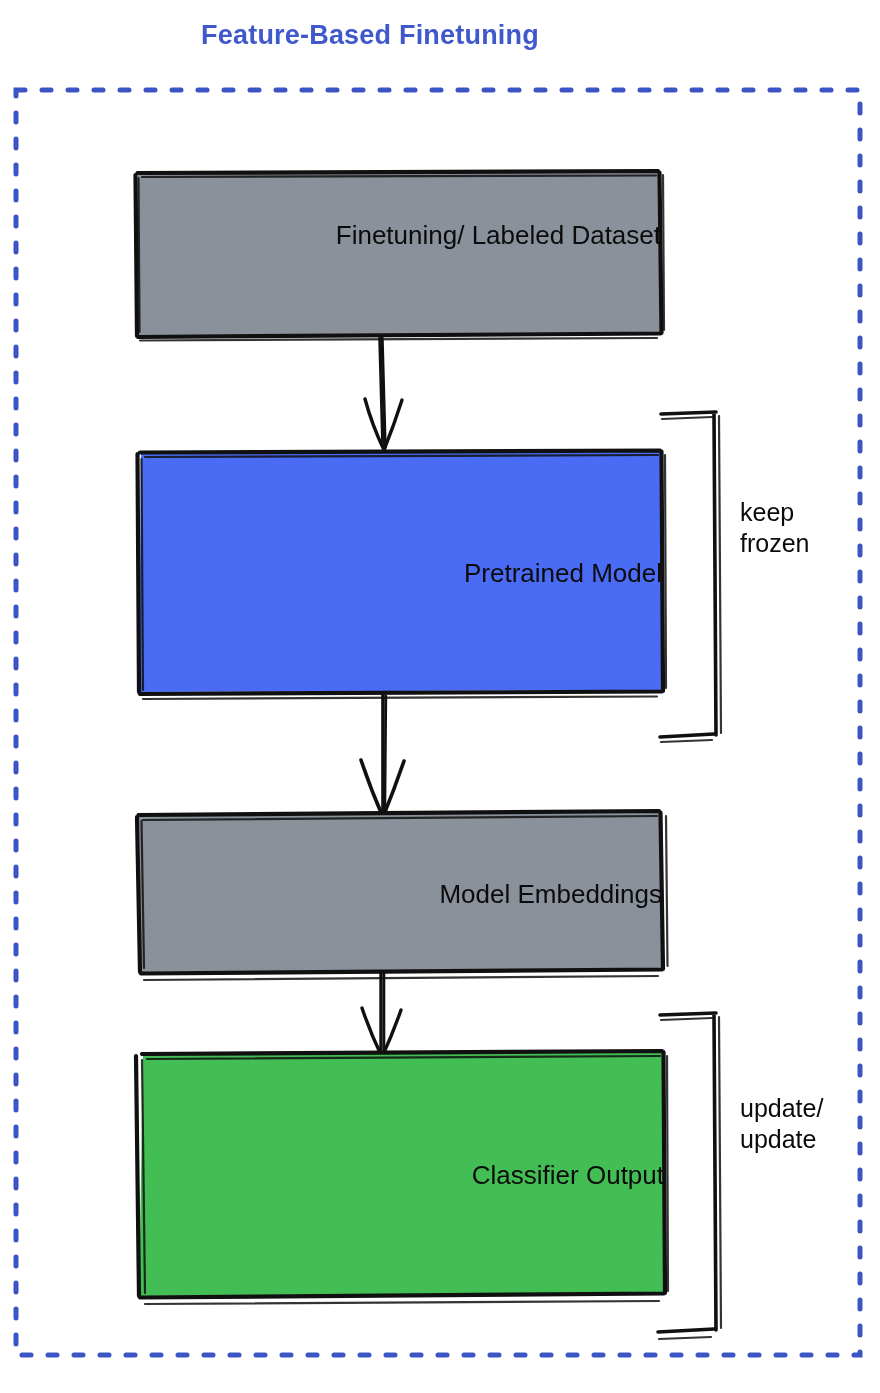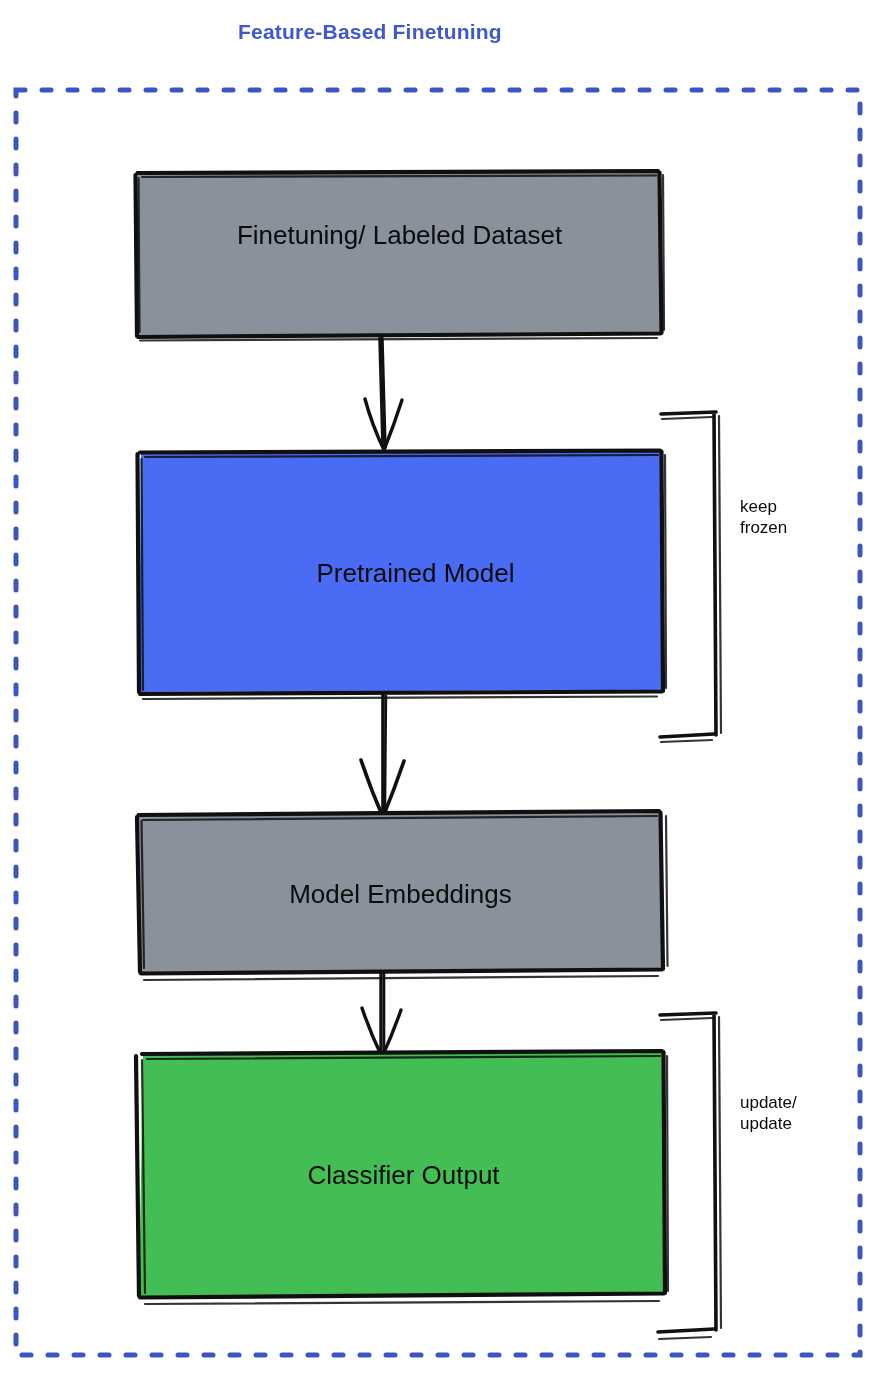--- a/index.html
+++ b/index.html
@@ -22,41 +22,41 @@
     height: 1393px;
   }
 
   .title {
     position: absolute;
     left: 0;
     top: 20px;
     width: 740px;
     text-align: center;
     font-family: "Liberation Sans", sans-serif;
-    font-size: 21px;
+    font-size: 27px;
     font-weight: 700;
     color: #3f58cc;
     letter-spacing: 0.2px;
     white-space: nowrap;
   }
 
   .node-label {
     position: absolute;
-    text-align: center;
+    text-align: right;
     font-family: "Liberation Sans", sans-serif;
     font-size: 26px;
     color: #0b0b0b;
     white-space: nowrap;
     pointer-events: none;
   }
 
   .bracket-label {
     position: absolute;
     font-family: "Liberation Sans", sans-serif;
-    font-size: 17px;
+    font-size: 25px;
     color: #0b0b0b;
     line-height: 1.22;
     white-space: pre-line;
   }
 </style>
 </head>
 <body>
 
 <svg id="canvas" viewBox="0 0 880 1393" xmlns="http://www.w3.org/2000/svg">
 
@@ -126,21 +126,21 @@
   <g>
     <path d="M 660 1015 L 716 1013 M 714 1014 L 716 1330 M 714 1329 L 658 1332" fill="none" stroke="#101010" stroke-width="3.6" stroke-linecap="round"></path>
     <path d="M 661 1020 L 712 1018 M 719 1017 L 721 1328 M 711 1337 L 659 1339" fill="none" stroke="#101010" stroke-width="2.2" stroke-linecap="round" opacity="0.85"></path>
   </g>
 </svg>
 
 <div class="title">Feature-Based Finetuning</div>
 
 <div class="node-label" style="left:138px; top:220px; width:523px;">Finetuning/ Labeled Dataset</div>
 
-<div class="node-label" style="left:155px; top:558px; width:521px;">Pretrained Model</div>
+<div class="node-label" style="left:141px; top:558px; width:521px;">Pretrained Model</div>
 
 <div class="node-label" style="left:139px; top:879px; width:523px;">Model Embeddings</div>
 
 <div class="node-label" style="left:143px; top:1160px; width:521px;">Classifier Output</div>
 
 <div class="bracket-label" style="left:740px; top:497px;">keep
 frozen</div>
 
 <div class="bracket-label" style="left:740px; top:1093px;">update/
 update</div>

